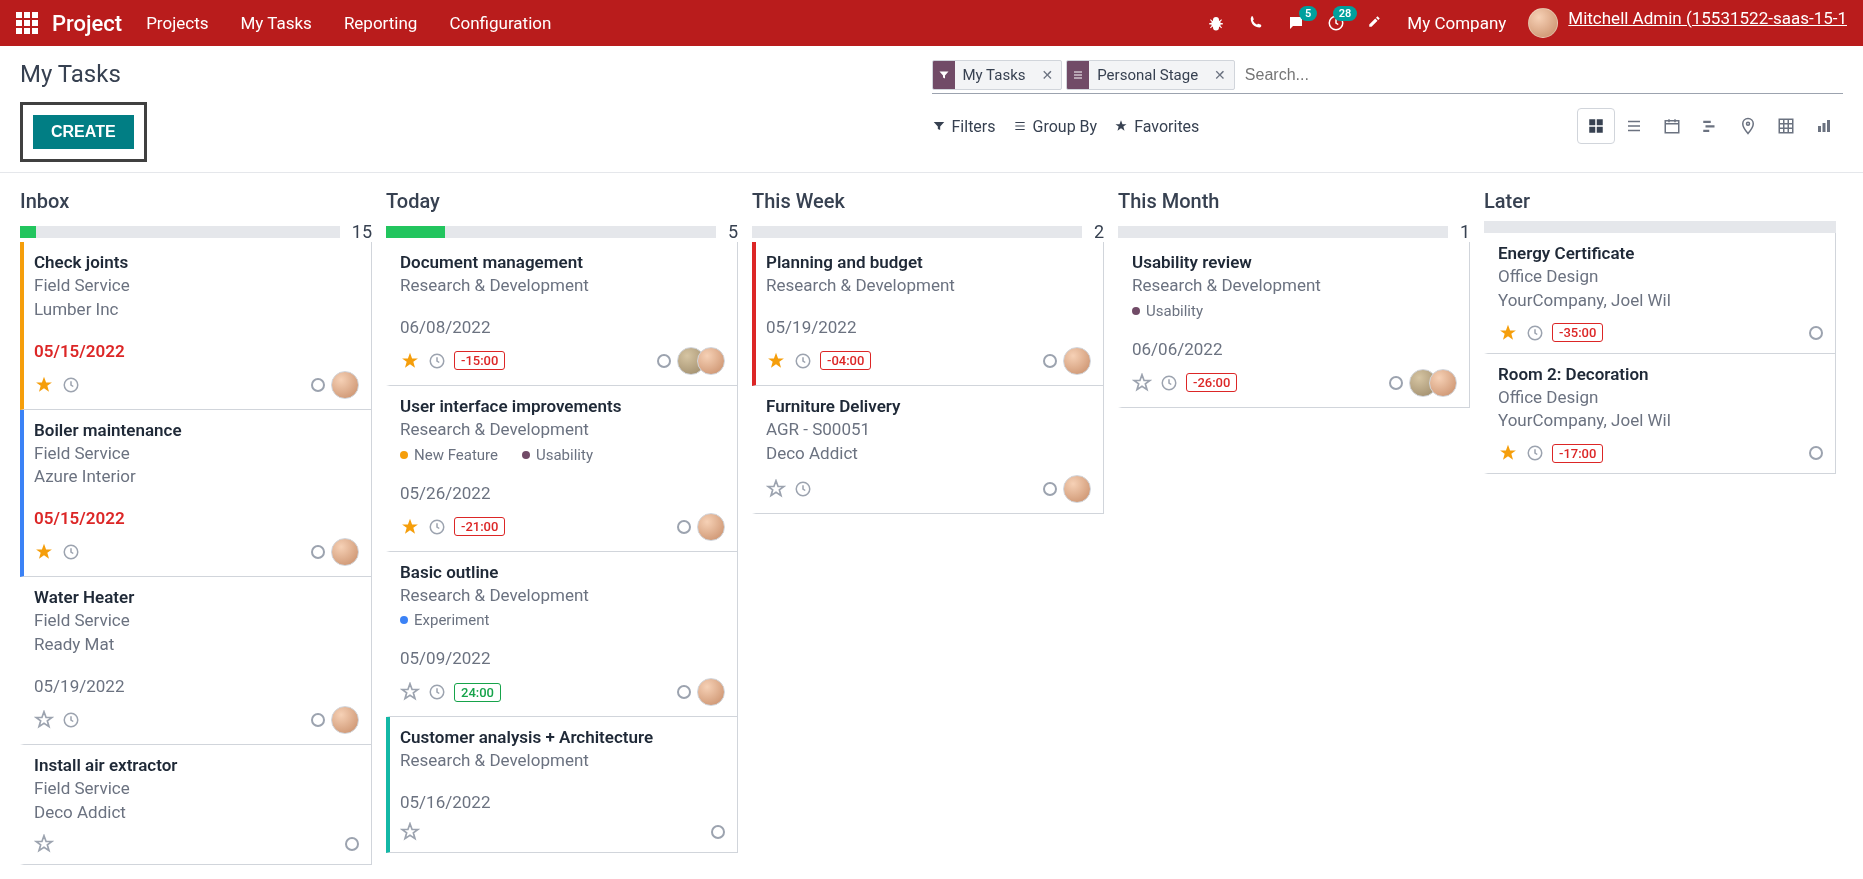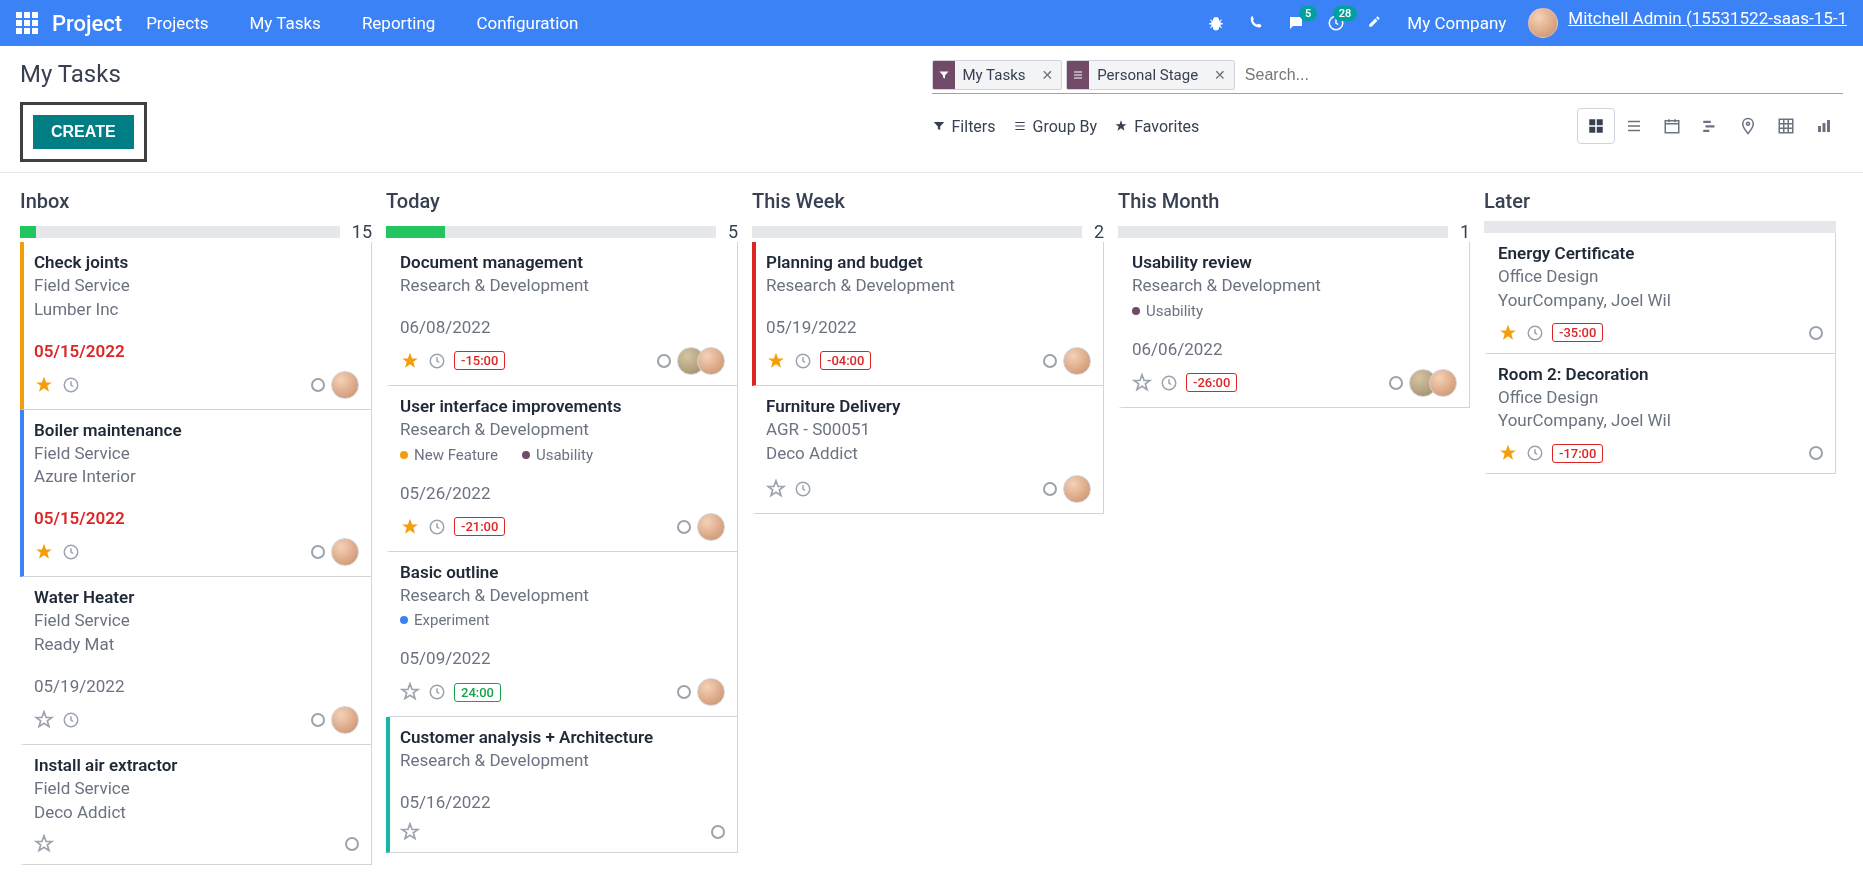--- a/index.html
+++ b/index.html
@@ -8,31 +8,31 @@
   font-size: 14px;
   color: #374151;
   background: #fff;
   width: 1863px;
   height: 879px;
   overflow: hidden;
 }
 
 
 .navbar {
-  background: #3b82f6;
+  background: #b91c1c;
   height: 46px;
   display: flex;
   align-items: center;
   padding: 0 16px;
   color: #fff;
 }
 .apps-icon { width: 22px; height: 22px; display: flex; flex-wrap: wrap; gap: 2px; cursor: pointer; }
 .apps-icon span { width: 6px; height: 6px; background: #fff; }
 .brand { font-size: 22px; font-weight: 500; margin: 0 24px 0 14px; }
-.nav-links { display: flex; gap: 41px; justify-content: center; }
+.nav-links { display: flex; gap: 32px; justify-content: center; }
 .nav-link { color: #fff; cursor: pointer; font-size: 17px; }
 .nav-spacer { flex: 1; }
 .nav-right { display: flex; align-items: center; gap: 22px; }
 .nav-icon { width: 18px; height: 18px; fill: #fff; cursor: pointer; }
 .badge-wrap { position: relative; cursor: pointer; }
 .badge {
   position: absolute; top: -8px; right: -12px;
   background: #00A09D; color: #fff; font-size: 11px; font-weight: 600;
   border-radius: 10px; padding: 1px 6px; min-width: 16px; text-align: center;
 }

